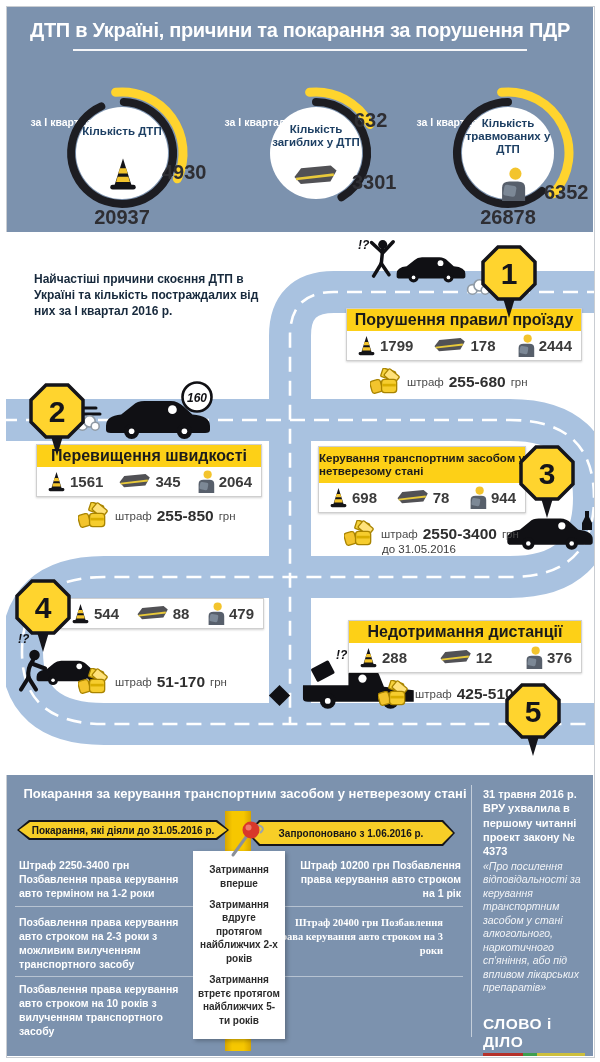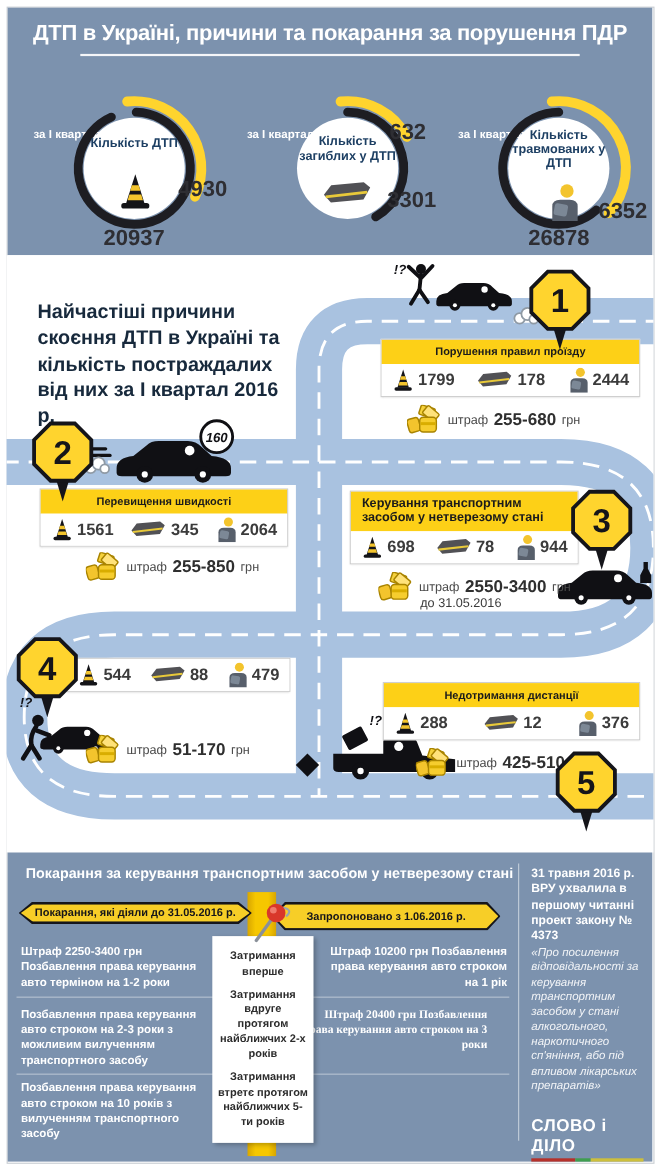--- a/index.html
+++ b/index.html
@@ -14,24 +14,24 @@
   .legend{position:absolute;left:0;width:118px;text-align:right;color:#fff;font-weight:bold;font-size:10.5px;margin-top:47px;}
   .arcY{fill:none;stroke:#ffd42e;stroke-width:9;stroke-linecap:round;}
   .arcB{fill:none;stroke:#1d1d22;stroke-width:8;stroke-linecap:round;}
   .gauge-label{position:absolute;left:64px;width:92px;text-align:center;color:#1d3f63;font-weight:bold;font-size:11.5px;line-height:1.15;}
   .gnum{position:absolute;color:#2e2e33;font-weight:bold;font-size:20px;}
   .gnum-c{left:64px;width:92px;text-align:center;}
   
   #map{position:absolute;left:6px;top:232px;width:588px;height:543px;background:#fff;}
   .road{fill:none;stroke:#a9c2e0;stroke-width:42;}
   .dash{fill:none;stroke:#fff;stroke-width:2.6;stroke-dasharray:15 9;}
-  .intro{color:#17293c;font-weight:bold;font-size:18px;line-height:1.32;}
+  .intro{color:#17293c;font-weight:bold;font-size:12px;line-height:1.32;}
   .card{position:absolute;background:#fff;border:1px solid #cfcfcf;box-shadow:0 1px 2px rgba(0,0,0,.18);z-index:3;}
-  .card-band{background:#fdd017;color:#1b1b1b;font-weight:bold;font-size:10px;display:flex;align-items:center;justify-content:center;}
-  .card-band.left{justify-content:flex-start;padding-left:10px;font-size:11.5px;line-height:1.15;}
+  .card-band{background:#fdd017;color:#1b1b1b;font-weight:bold;font-size:16px;display:flex;align-items:center;justify-content:center;}
+  .card-band.left{justify-content:flex-start;font-size:11.5px;line-height:1.15;}
   .vrow{display:flex;align-items:center;justify-content:space-between;padding:3px 9px;background:#fff;}
   .cell{display:flex;align-items:center;gap:3px;}
   .cell b{font-size:15px;color:#3b3b3b;}
   .fine{display:flex;align-items:center;gap:5px;z-index:3;color:#4a4a4a;font-size:11.5px;white-space:nowrap;}
   .fine b{font-size:15.5px;color:#2f2f2f;}
   .fine-note{z-index:3;color:#3a3a3a;font-size:11.5px;}
   .sign{z-index:4;}
   .deco{z-index:2;}
   .exclaim{z-index:2;font-weight:bold;font-size:12px;color:#101014;font-style:italic;}
   

